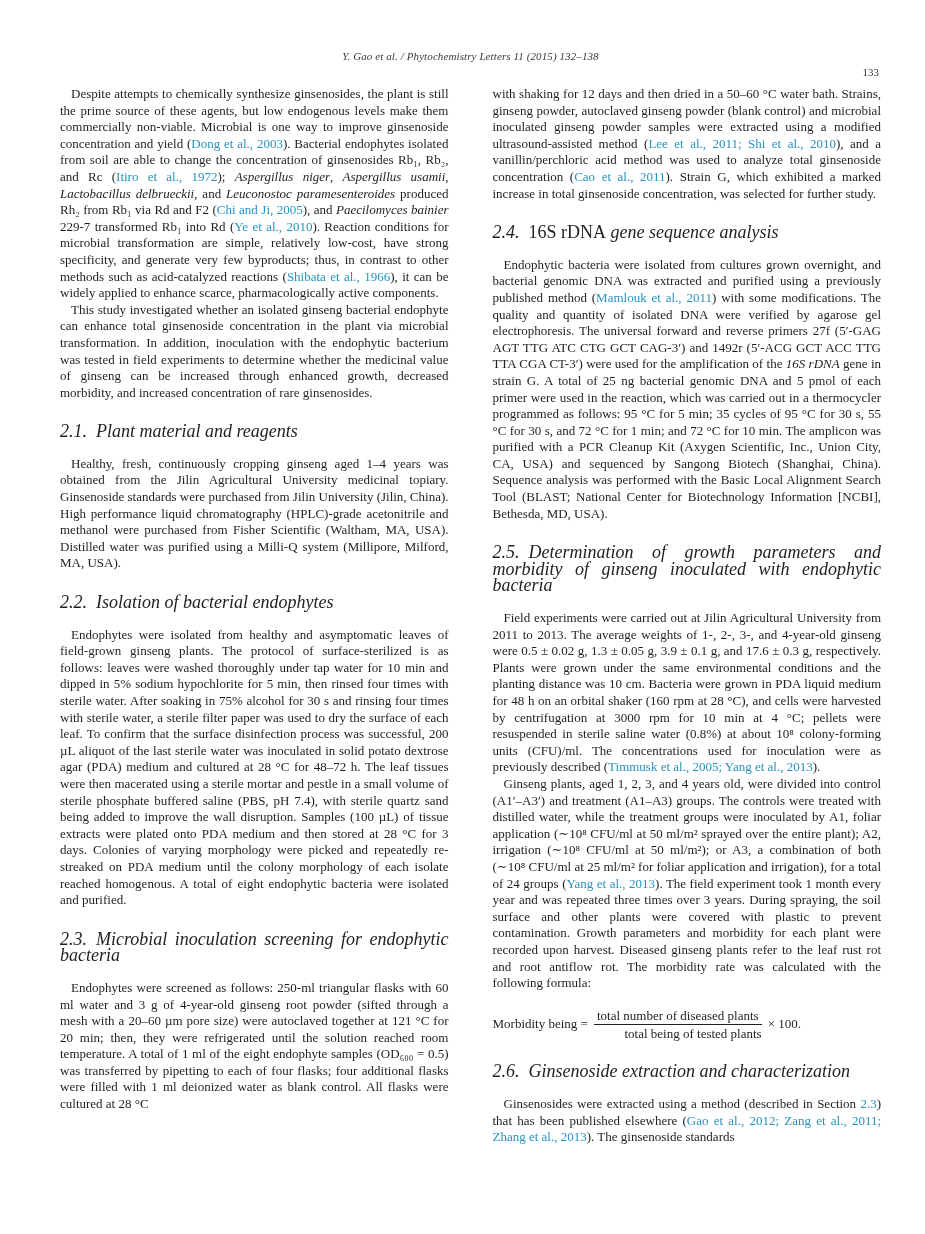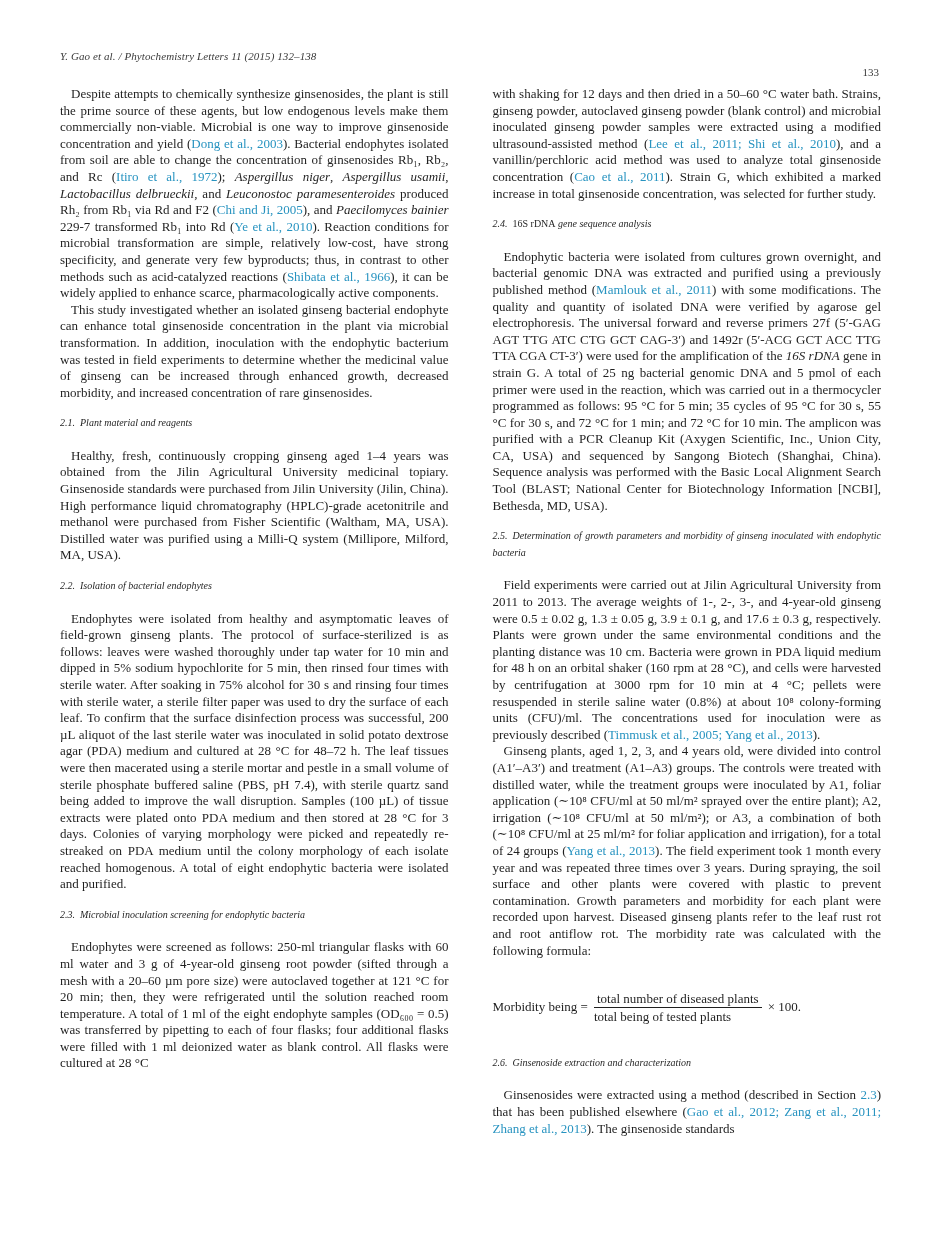--- a/index.html
+++ b/index.html
@@ -8,43 +8,43 @@
   body {
     width:925px; height:1234px;
     font-family:"Liberation Serif","DejaVu Serif",serif;
     color:var(--ink);
     position:relative; overflow:hidden;
   }
   .page { padding:50px 44px 0 60px; }
 
   .running-head { position:relative; height:15px; font-size:11px; color:#3a3a3a; }
   .running-title {
-    position:absolute; left:0; right:0; 
+    position:absolute; left:0; right:0; text-align:center;
     font-style:italic; letter-spacing:0.1px;
   }
   .page-number { position:absolute; right:2px; top:16px; font-style:normal; }
 
   .columns { display:flex; gap:44px; margin-top:21px; }
   .col {
     width:396px; font-size:13px; line-height:16.6px;
     text-align:justify; text-justify:inter-word;
   }
 
   p.paragraph { text-indent:11px; }
   p.paragraph.noindent { text-indent:0; }
 
   h2.heading { font-size:13.4px; font-weight:bold; margin:25px 0 14px; line-height:16.6px; }
-  h3.subheading { font-size:10px; font-weight:normal; font-style:italic; margin:14px 0 16px; line-height:16.6px; }
+  h3.subheading { font-size:18px; font-weight:normal; font-style:italic; margin:22px 0 16px; line-height:16.6px; }
 
   .seg-link { color:var(--link); text-decoration:none; cursor:pointer; }
   .seg-italic { font-style:italic; }
   .seg-roman { font-style:normal; }
 
   .formula { margin:16px 0 14px; text-align:left; text-indent:0; }
-  .frac { display:inline-block; vertical-align:middle; text-align:left; line-height:1.18; margin:16px 6px; }
+  .frac { display:inline-block; vertical-align:middle; text-align:right; line-height:1.18; margin:0 6px; }
   .frac .num { display:block; border-bottom:0.8px solid var(--ink); padding:0 3px 1px; }
   .frac .den { display:block; padding-top:1px; }
 </style>
 </head>
 <body>
 
 <div class="page">
   <div class="running-head">
     <div class="running-title">Y. Gao et al. / Phytochemistry Letters 11 (2015) 132–138</div>
     <div class="page-number">133</div>

